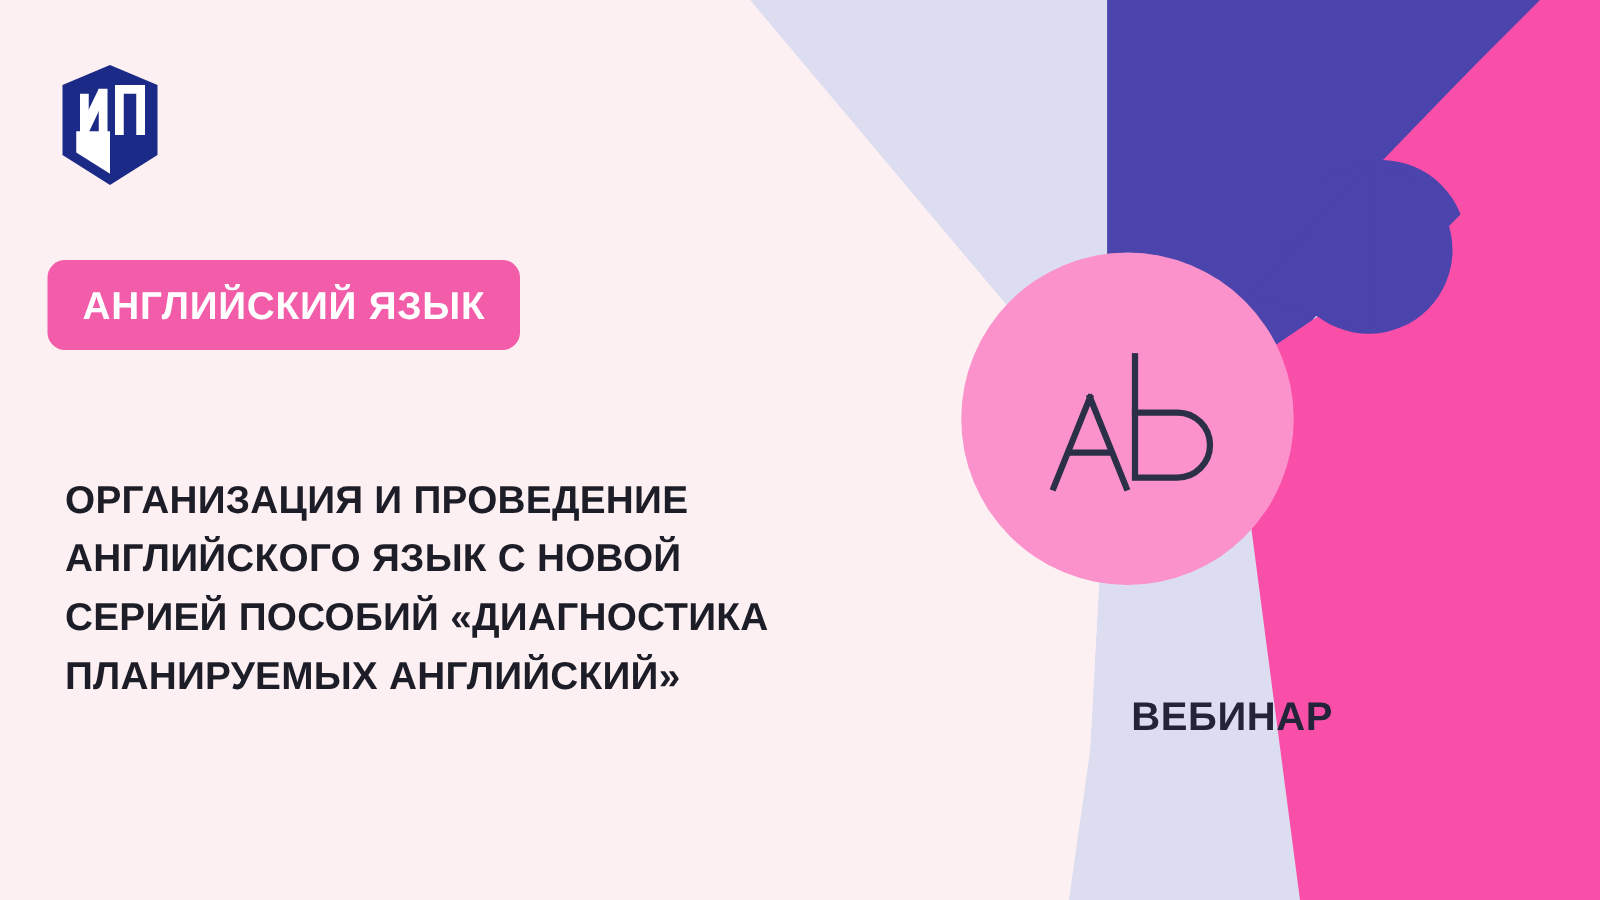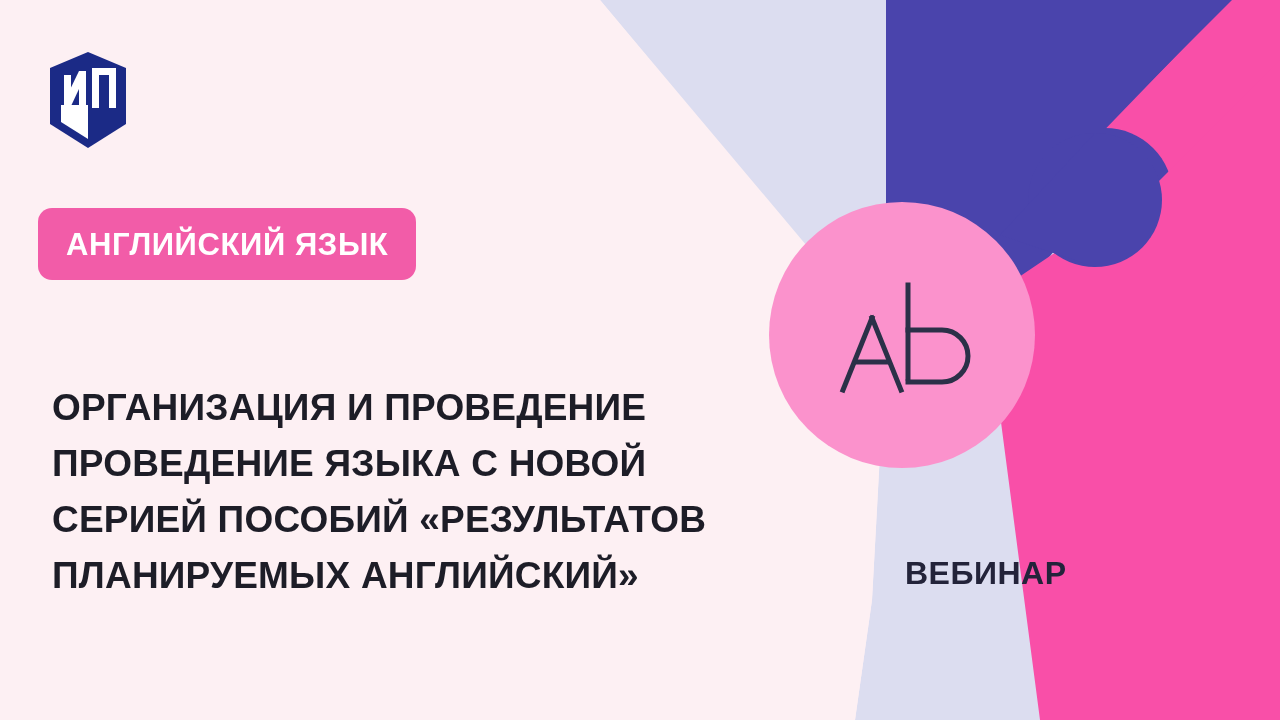--- a/index.html
+++ b/index.html
@@ -56,21 +56,21 @@
     line-height: 1;
   }
 
   
   #main-title {
     position: absolute;
     left: 52px;
     top: 355px;
     width: 740px;
     color: #1d1d27;
-    font-size: 37px;
+    font-size: 31px;
     font-weight: bold;
     line-height: 1.52;
     letter-spacing: 0.2px;
   }
   #main-title .title-line { display: block; white-space: nowrap; }
 
   
   #event-type {
     position: absolute;
     left: 905px;
@@ -147,20 +147,20 @@
       <rect x="61" y="18" width="7" height="40"></rect>
     </g>
   </svg>
 
   <div id="subject-badge">
     <span class="badge-label">АНГЛИЙСКИЙ ЯЗЫК</span>
   </div>
 
   <h1 id="main-title">
     <span class="title-line">ОРГАНИЗАЦИЯ И ПРОВЕДЕНИЕ</span>
-    <span class="title-line">ПРОВЕДЕНИЕ ЯЗЫКА С НОВОЙ</span>
-    <span class="title-line">СЕРИЕЙ ПОСОБИЙ «РЕЗУЛЬТАТОВ</span>
+    <span class="title-line">АНГЛИЙСКОГО ЯЗЫК С НОВОЙ</span>
+    <span class="title-line">СЕРИЕЙ ПОСОБИЙ «ДИАГНОСТИКА</span>
     <span class="title-line">ПЛАНИРУЕМЫХ АНГЛИЙСКИЙ»</span>
   </h1>
 
   <div id="event-type">ВЕБИНАР</div>
 
 </div>
 
 </body></html>

